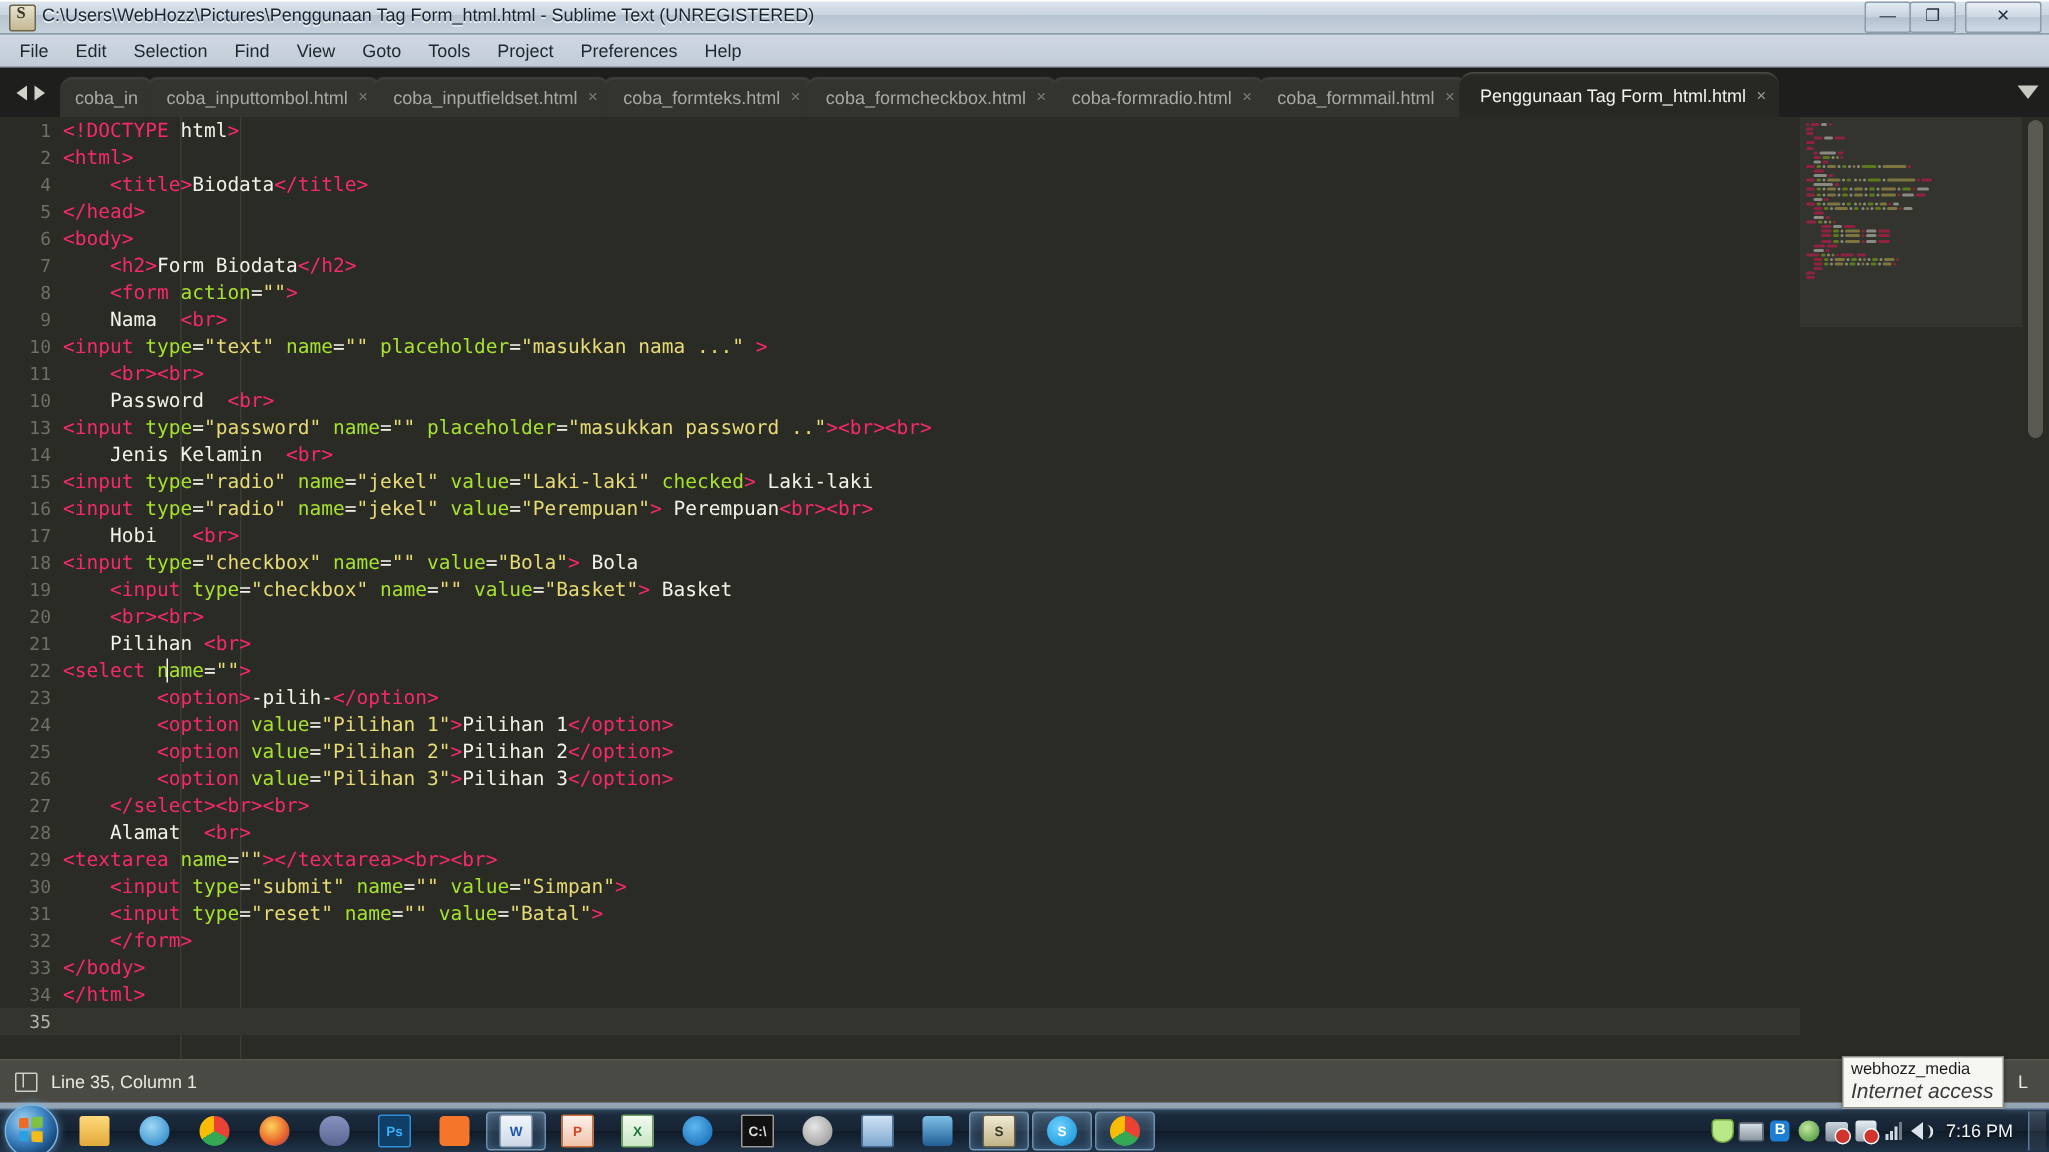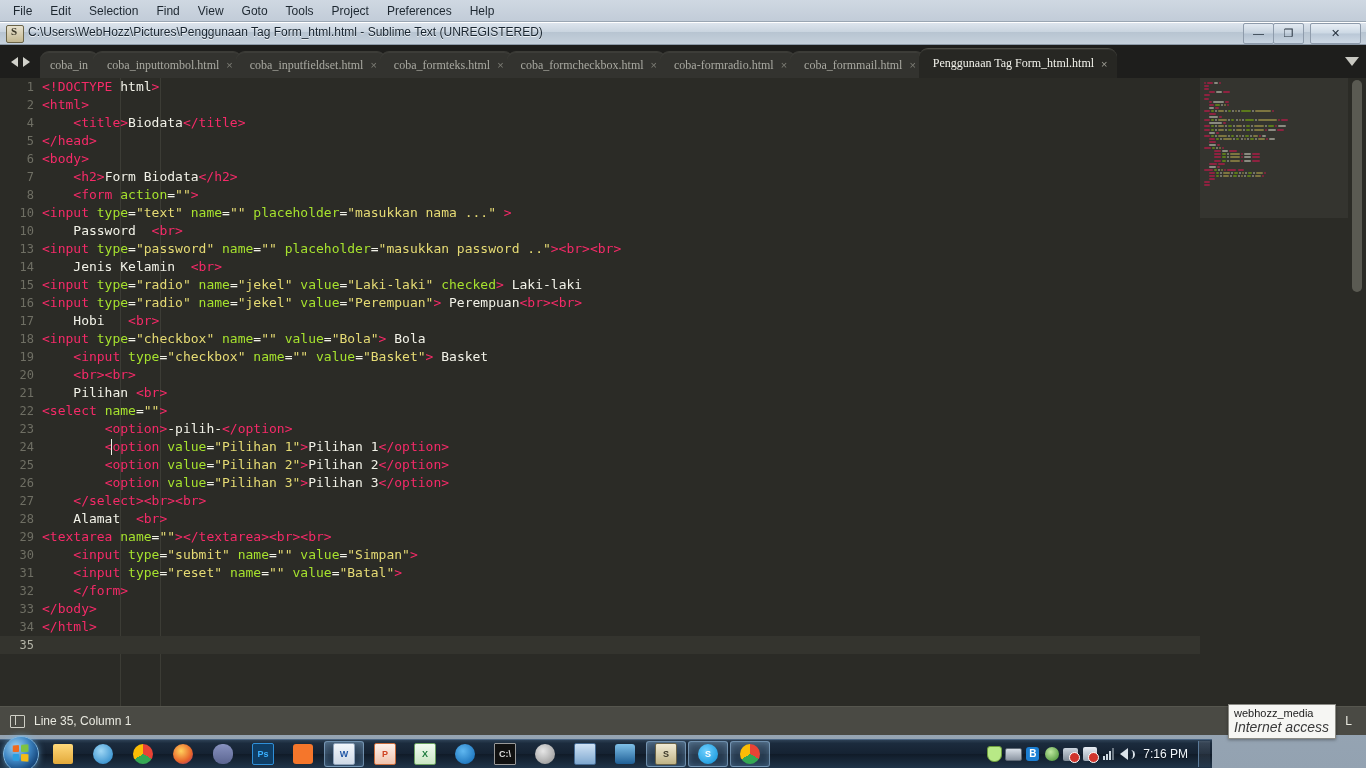--- a/index.html
+++ b/index.html
@@ -53,21 +53,21 @@
     color:#cfcfc8;font-size:10px;flex:0 0 40px;}
   .navarrow{width:0;height:0;border-top:5px solid transparent;border-bottom:5px solid transparent;}
   .navarrow.left{border-right:7px solid #d2d2cb;}
   .navarrow.right{border-left:7px solid #d2d2cb;}
   #tabstrip{display:flex;align-items:flex-end;height:33px;flex:1;overflow:hidden;position:relative;}
   .tab{height:26px;background:#33332f;color:#a9a9a1;font-size:12px;
     display:flex;align-items:center;padding:0 9px 0 14px;margin-right:-6px;
     border-radius:9px 9px 0 0;position:relative;white-space:nowrap;cursor:default;
     box-shadow:inset 0 1px 0 rgba(255,255,255,.05);
     border-top:1px solid #3c3c37;}
-  .tab .lbl{margin-right:7px;font-family:Liberation Serif, serif;}
+  .tab .lbl{margin-right:7px;}
   .tab .x{font-size:11px;color:#7e7e76;}
   .tab.sliver{padding:0 4px 0 10px;overflow:hidden;}
   .tab.active{background:#272723;color:#f3f3ec;height:29px;z-index:5;
     border-top:1px solid #4c4c45;}
   .tab.active .x{color:#a09f96;}
   #tab-menu{width:28px;height:33px;display:flex;align-items:center;justify-content:center;
     color:#c9c9c2;flex:0 0 28px;}
   #tab-menu .caret{width:0;height:0;border-left:7px solid transparent;
     border-right:7px solid transparent;border-top:9px solid #c9c9c2;}
 
@@ -109,21 +109,21 @@
     height:18px;line-height:18px;white-space:nowrap;}
 
   
   #tooltip{position:absolute;left:1228px;top:704px;width:96px;
     background:#f6f6f3;border:1px solid #8a8a84;padding:2px 5px 3px 5px;
     box-shadow:0 1px 3px rgba(0,0,0,.35);z-index:40;}
   #tt-title{font-size:11px;color:#1b1b1b;white-space:nowrap;}
   #tt-sub{font-size:14px;color:#3a3a3a;font-style:italic;white-space:nowrap;}
 
   
-  #taskbar{position:absolute;left:0;bottom:0;width:1212px;height:28px;
+  #taskbar{position:absolute;left:0;bottom:0;width:1366px;height:28px;
     background:linear-gradient(180deg,#2d4054 0%,#1b2b3d 12%,#152232 50%,#101b28 51%,#203449 100%);
     border-top:1px solid #4a6583;display:flex;align-items:center;}
   #startorb{width:40px;height:28px;position:relative;}
   #startorb .orb{position:absolute;left:3px;top:-4px;width:34px;height:34px;border-radius:50%;
     background:radial-gradient(circle at 35% 30%,#9fd2f2 0%,#3e86c4 42%,#1b4e84 70%,#0d2b4d 100%);
     border:1px solid #7fb7e0;box-shadow:0 0 6px rgba(120,190,240,.6);}
   #startorb .flag{position:absolute;left:12px;top:5px;width:16px;height:16px;
     display:grid;grid-template-columns:1fr 1fr;grid-template-rows:1fr 1fr;gap:1.5px;
     transform:perspective(22px) rotateY(-12deg);}
   #startorb .flag i{display:block;border-radius:1px;}
@@ -146,46 +146,46 @@
 <body>
 
 <div id="desktop">
   <div id="bg-window">
     <div id="bg-window-title">Tugas besar 2.docx - Microsoft Word</div>
   </div>
 </div>
 
 <div id="win">
 
+  <div id="titlebar">
+    <div id="title-icon"></div>
+    <div id="title-text">C:\Users\WebHozz\Pictures\Penggunaan Tag Form_html.html - Sublime Text (UNREGISTERED)</div>
+    <div class="winbtn" id="btn-min">
+      <div class="g">—</div>
+    </div>
+    <div class="winbtn" id="btn-max">
+      <div class="g">❐</div>
+    </div>
+    <div class="winbtn" id="btn-close">
+      <div class="g">✕</div>
+    </div>
+  </div>
+
   <div id="menubar">
       <div class="menu-item">File</div>
       <div class="menu-item">Edit</div>
       <div class="menu-item">Selection</div>
       <div class="menu-item">Find</div>
       <div class="menu-item">View</div>
       <div class="menu-item">Goto</div>
       <div class="menu-item">Tools</div>
       <div class="menu-item">Project</div>
       <div class="menu-item">Preferences</div>
       <div class="menu-item">Help</div>
     </div>
-
-  <div id="titlebar">
-    <div id="title-icon"></div>
-    <div id="title-text">C:\Users\WebHozz\Pictures\Penggunaan Tag Form_html.html - Sublime Text (UNREGISTERED)</div>
-    <div class="winbtn" id="btn-min">
-      <div class="g">—</div>
-    </div>
-    <div class="winbtn" id="btn-max">
-      <div class="g">❐</div>
-    </div>
-    <div class="winbtn" id="btn-close">
-      <div class="g">✕</div>
-    </div>
-  </div>
 
   <div id="tabbar">
     <div id="tab-nav">
       <div class="navarrow left"></div>
       <div class="navarrow right"></div>
     </div>
     <div id="tabstrip">
         <div class="tab sliver">
           <span class="lbl">coba_in</span>
         </div>
@@ -228,21 +228,23 @@
     <div id="code">
         <div class="guide" style="left: 120px;"></div>
         <div class="guide" style="left: 160px;"></div>
         <div class="cl"><span class="ln">1</span><span><span class="tg">&lt;!</span><span class="dt">DOCTYPE</span><span class="tx"> html</span><span class="tg">&gt;</span></span></div>
         <div class="cl"><span class="ln">2</span><span><span class="tg">&lt;html&gt;</span></span></div>
         <div class="cl"><span class="ln">4</span><span><span>    </span><span class="tg">&lt;title&gt;</span><span class="tx">Biodata</span><span class="tg">&lt;/title&gt;</span></span></div>
         <div class="cl"><span class="ln">5</span><span><span class="tg">&lt;/head&gt;</span></span></div>
         <div class="cl"><span class="ln">6</span><span><span class="tg">&lt;body&gt;</span></span></div>
         <div class="cl"><span class="ln">7</span><span><span>    </span><span class="tg">&lt;h2&gt;</span><span class="tx">Form Biodata</span><span class="tg">&lt;/h2&gt;</span></span></div>
         <div class="cl"><span class="ln">8</span><span><span>    </span><span class="tg">&lt;form </span><span class="at">action</span><span class="eq">=</span><span class="vl">""</span><span class="tg">&gt;</span></span></div>
+        <div class="cl"><span class="ln">9</span><span><span>    </span><span class="tx">Nama  </span><span class="tg">&lt;br&gt;</span></span></div>
         <div class="cl"><span class="ln">10</span><span><span class="tg">&lt;input </span><span class="at">type</span><span class="eq">=</span><span class="vl">"text"</span><span class="tx"> </span><span class="at">name</span><span class="eq">=</span><span class="vl">""</span><span class="tx"> </span><span class="at">placeholder</span><span class="eq">=</span><span class="vl">"masukkan nama ..."</span><span class="tg"> &gt;</span></span></div>
+        <div class="cl"><span class="ln">11</span><span><span>    </span><span class="tg">&lt;br&gt;&lt;br&gt;</span></span></div>
         <div class="cl"><span class="ln">10</span><span><span>    </span><span class="tx">Password  </span><span class="tg">&lt;br&gt;</span></span></div>
         <div class="cl"><span class="ln">13</span><span><span class="tg">&lt;input </span><span class="at">type</span><span class="eq">=</span><span class="vl">"password"</span><span class="tx"> </span><span class="at">name</span><span class="eq">=</span><span class="vl">""</span><span class="tx"> </span><span class="at">placeholder</span><span class="eq">=</span><span class="vl">"masukkan password .."</span><span class="tg">&gt;</span><span class="tg">&lt;br&gt;&lt;br&gt;</span></span></div>
         <div class="cl"><span class="ln">14</span><span><span>    </span><span class="tx">Jenis Kelamin  </span><span class="tg">&lt;br&gt;</span></span></div>
         <div class="cl"><span class="ln">15</span><span><span class="tg">&lt;input </span><span class="at">type</span><span class="eq">=</span><span class="vl">"radio"</span><span class="tx"> </span><span class="at">name</span><span class="eq">=</span><span class="vl">"jekel"</span><span class="tx"> </span><span class="at">value</span><span class="eq">=</span><span class="vl">"Laki-laki"</span><span class="tx"> </span><span class="at">checked</span><span class="tg">&gt;</span><span class="tx"> Laki-laki</span></span></div>
         <div class="cl"><span class="ln">16</span><span><span class="tg">&lt;input </span><span class="at">type</span><span class="eq">=</span><span class="vl">"radio"</span><span class="tx"> </span><span class="at">name</span><span class="eq">=</span><span class="vl">"jekel"</span><span class="tx"> </span><span class="at">value</span><span class="eq">=</span><span class="vl">"Perempuan"</span><span class="tg">&gt;</span><span class="tx"> Perempuan</span><span class="tg">&lt;br&gt;&lt;br&gt;</span></span></div>
         <div class="cl"><span class="ln">17</span><span><span>    </span><span class="tx">Hobi   </span><span class="tg">&lt;br&gt;</span></span></div>
         <div class="cl"><span class="ln">18</span><span><span class="tg">&lt;input </span><span class="at">type</span><span class="eq">=</span><span class="vl">"checkbox"</span><span class="tx"> </span><span class="at">name</span><span class="eq">=</span><span class="vl">""</span><span class="tx"> </span><span class="at">value</span><span class="eq">=</span><span class="vl">"Bola"</span><span class="tg">&gt;</span><span class="tx"> Bola</span></span></div>
         <div class="cl"><span class="ln">19</span><span><span>    </span><span class="tg">&lt;input </span><span class="at">type</span><span class="eq">=</span><span class="vl">"checkbox"</span><span class="tx"> </span><span class="at">name</span><span class="eq">=</span><span class="vl">""</span><span class="tx"> </span><span class="at">value</span><span class="eq">=</span><span class="vl">"Basket"</span><span class="tg">&gt;</span><span class="tx"> Basket</span></span></div>
         <div class="cl"><span class="ln">20</span><span><span>    </span><span class="tg">&lt;br&gt;&lt;br&gt;</span></span></div>
         <div class="cl"><span class="ln">21</span><span><span>    </span><span class="tx">Pilihan </span><span class="tg">&lt;br&gt;</span></span></div>

